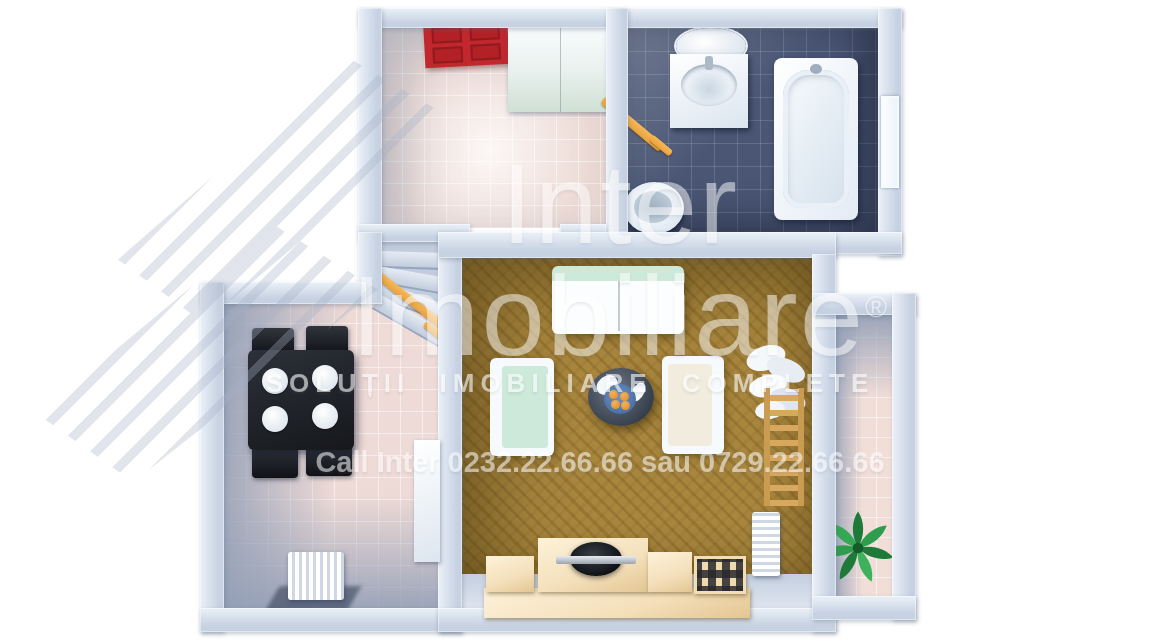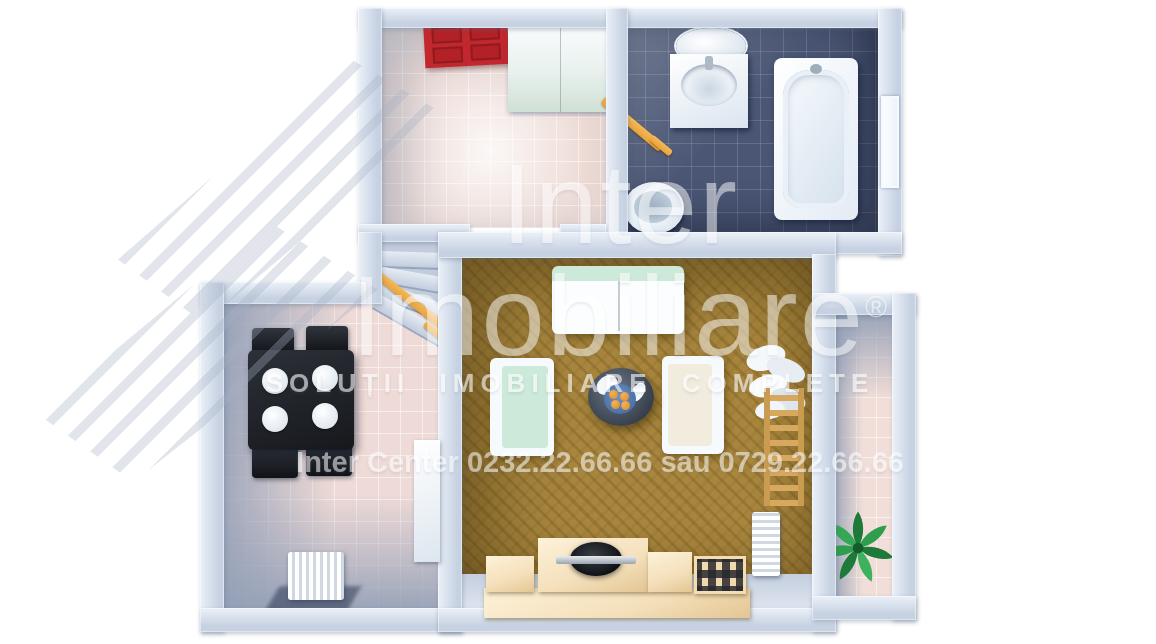--- a/index.html
+++ b/index.html
@@ -250,15 +250,15 @@
     </svg>
   </div>
 
   <div class="wm-stripes stripes-a"></div>
   <div class="wm-stripes stripes-b"></div>
   <div class="wm wm-brand">
     <div>Inter</div>
     <div><span>Imobiliare</span><span class="reg">®</span></div>
   </div>
   <div class="wm wm-tagline">SOLUȚII IMOBILIARE COMPLETE</div>
-  <div class="wm wm-call">Inter Center 0232.22.66.66 sau 0729.22.66.66</div>
+  <div class="wm wm-call">Call Inter 0232.22.66.66 sau 0729.22.66.66</div>
 
 </div>
 
 </body></html>

